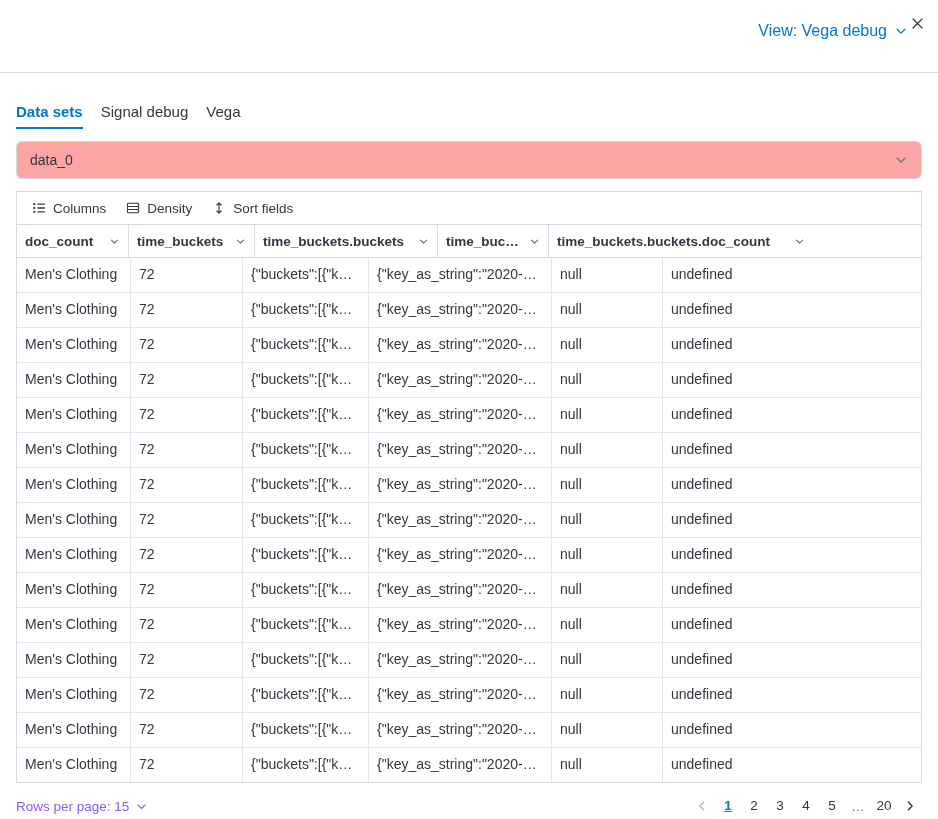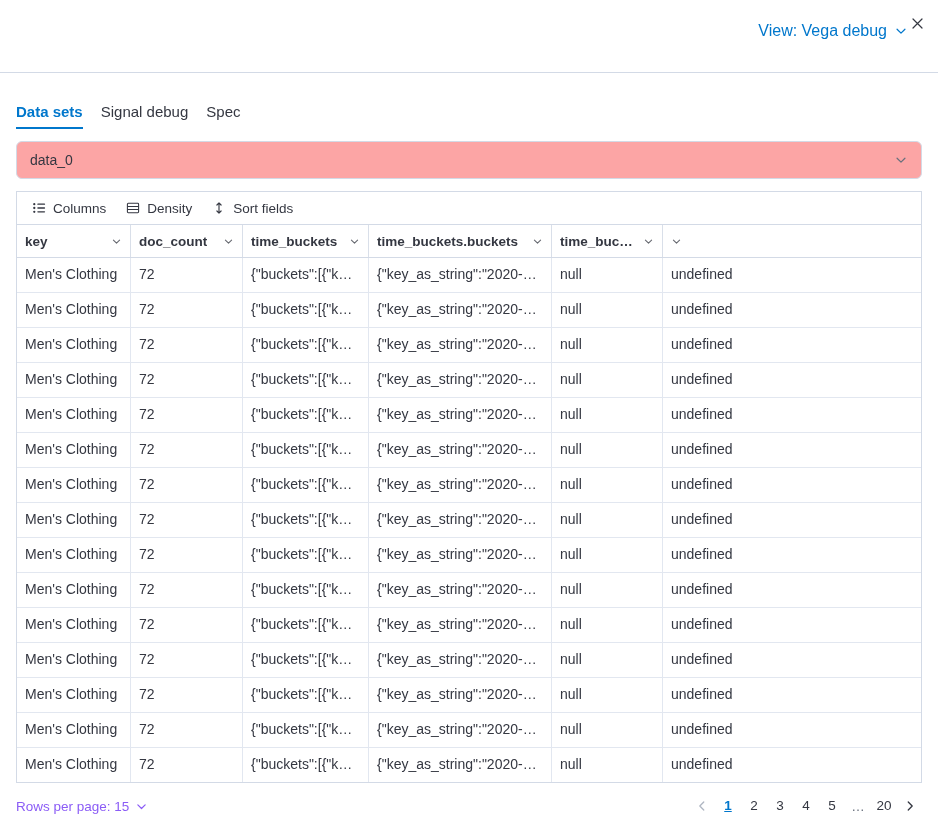--- a/index.html
+++ b/index.html
@@ -116,21 +116,21 @@
           </svg>
       </span>
     </button>
   </div>
 
   <div class="content">
 
     <div class="tabs">
       <div class="tab active">Data sets</div>
       <div class="tab">Signal debug</div>
-      <div class="tab">Spec</div>
+      <div class="tab">Vega</div>
     </div>
 
     <div class="select">
       <span>data_0</span>
       <span class="chev" style="line-height:0">
         <svg width="14" height="14" viewBox="0 0 16 16" fill="none">
             <path d="M3.5 6l4.5 4.5L12.5 6" stroke="currentColor" stroke-width="1.4" stroke-linecap="round" stroke-linejoin="round"></path>
           </svg>
       </span>
     </div>
@@ -164,26 +164,20 @@
           <span style="line-height:0">
             <svg width="14" height="14" viewBox="0 0 16 16" fill="none" stroke="currentColor" stroke-width="1.3" stroke-linecap="round" stroke-linejoin="round">
                 <path d="M8 2.2v11.6M8 2.2L5.6 4.6M8 2.2l2.4 2.4M8 13.8l-2.4-2.4M8 13.8l2.4-2.4"></path>
               </svg>
           </span>
           <span>Sort fields</span>
         </button>
       </div>
 
       <div class="thead">
-        <div class="th c0">
-          <span class="label">key</span>
-          <span class="chev" style="line-height:0"><svg width="11" height="11" viewBox="0 0 16 16" fill="none">
-                <path d="M3.5 6l4.5 4.5L12.5 6" stroke="currentColor" stroke-width="1.6" stroke-linecap="round" stroke-linejoin="round"></path>
-              </svg></span>
-        </div>
         <div class="th c1">
           <span class="label">doc_count</span>
           <span class="chev" style="line-height:0"><svg width="11" height="11" viewBox="0 0 16 16" fill="none">
                 <path d="M3.5 6l4.5 4.5L12.5 6" stroke="currentColor" stroke-width="1.6" stroke-linecap="round" stroke-linejoin="round"></path>
               </svg></span>
         </div>
         <div class="th c2">
           <span class="label">time_buckets</span>
           <span class="chev" style="line-height:0"><svg width="11" height="11" viewBox="0 0 16 16" fill="none">
                 <path d="M3.5 6l4.5 4.5L12.5 6" stroke="currentColor" stroke-width="1.6" stroke-linecap="round" stroke-linejoin="round"></path>
@@ -195,20 +189,21 @@
                 <path d="M3.5 6l4.5 4.5L12.5 6" stroke="currentColor" stroke-width="1.6" stroke-linecap="round" stroke-linejoin="round"></path>
               </svg></span>
         </div>
         <div class="th c4">
           <span class="label">time_buck…</span>
           <span class="chev" style="line-height:0"><svg width="11" height="11" viewBox="0 0 16 16" fill="none">
                 <path d="M3.5 6l4.5 4.5L12.5 6" stroke="currentColor" stroke-width="1.6" stroke-linecap="round" stroke-linejoin="round"></path>
               </svg></span>
         </div>
         <div class="th c5">
+          <span class="label">time_buckets.buckets.doc_count</span>
           <span class="chev" style="line-height:0"><svg width="11" height="11" viewBox="0 0 16 16" fill="none">
                 <path d="M3.5 6l4.5 4.5L12.5 6" stroke="currentColor" stroke-width="1.6" stroke-linecap="round" stroke-linejoin="round"></path>
               </svg></span>
         </div>
       </div>
 
       <div class="tbody" id="table-body">
   <div class="tr">
     <div class="td c0">Men's Clothing</div>
     <div class="td c1">72</div>

